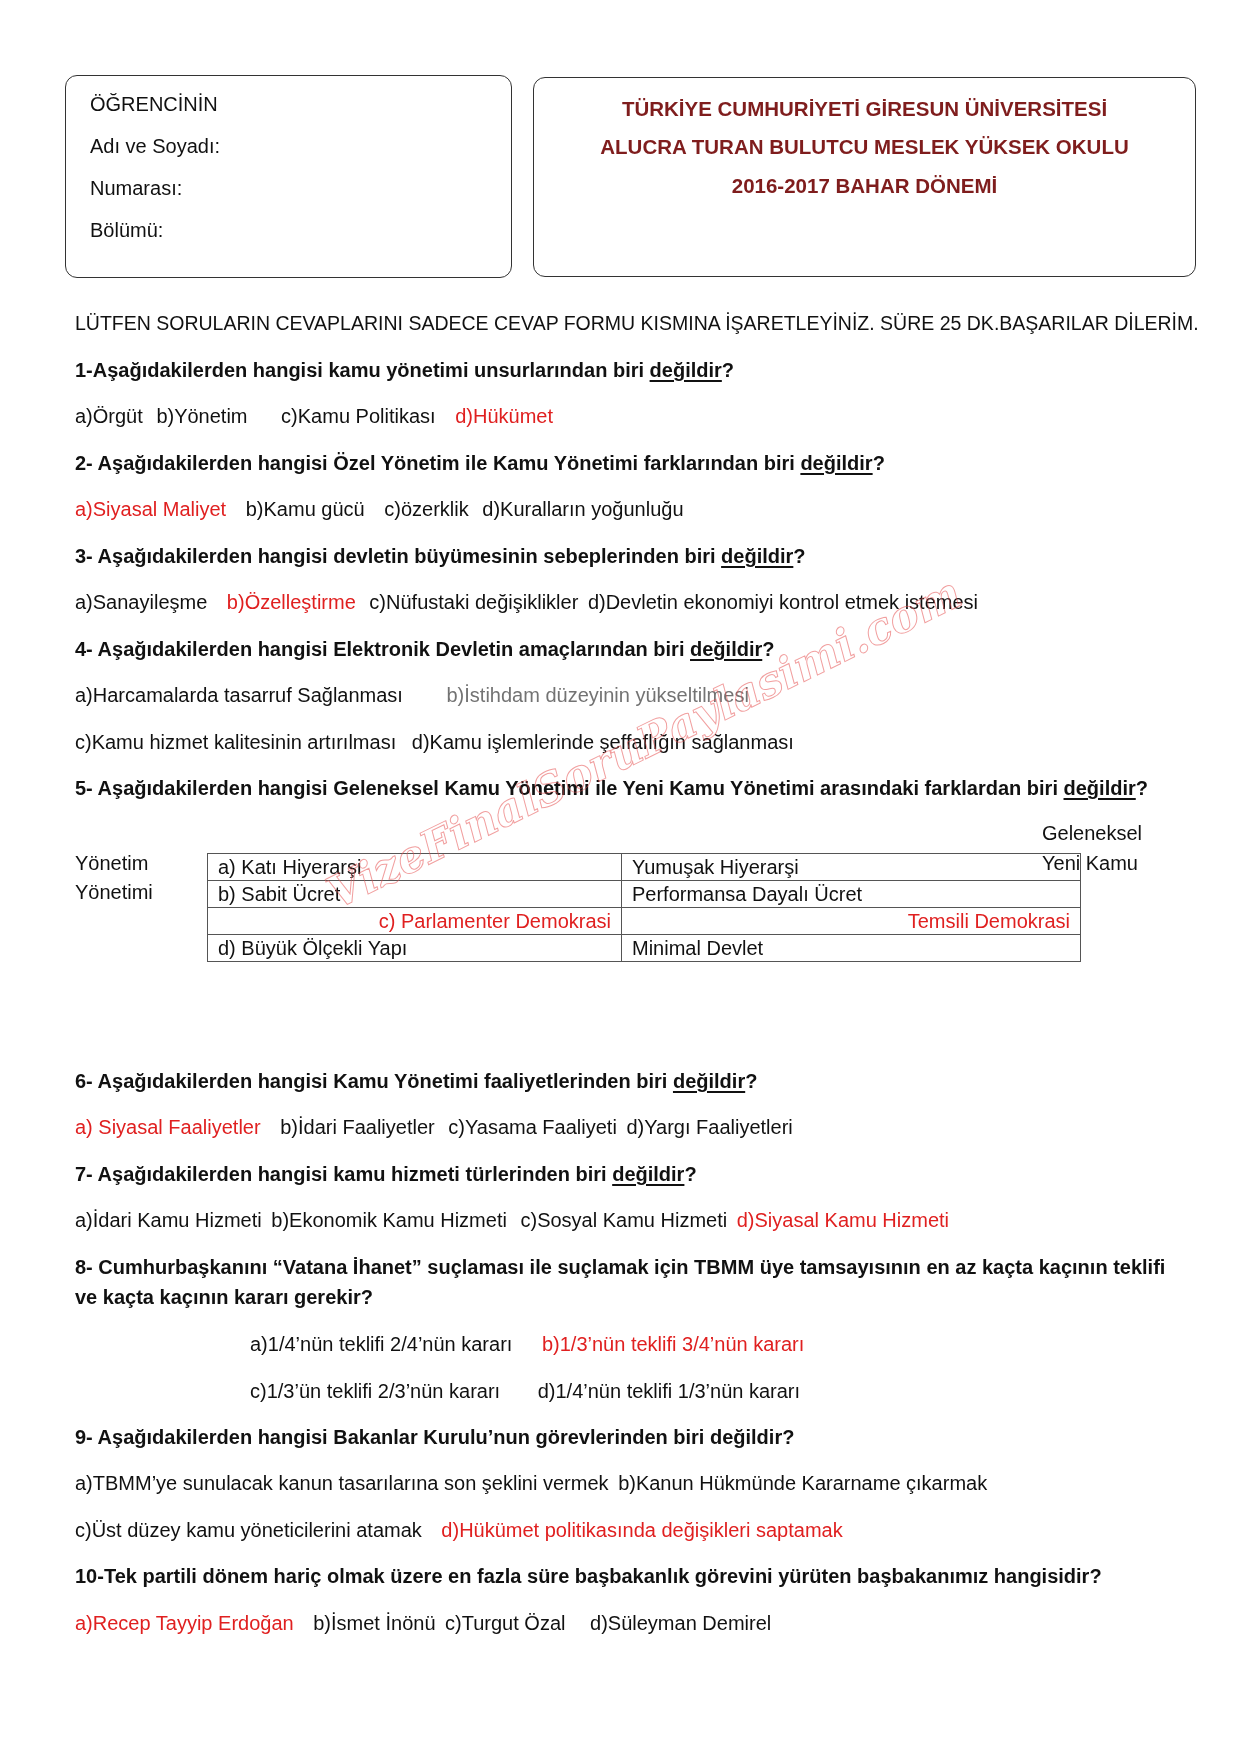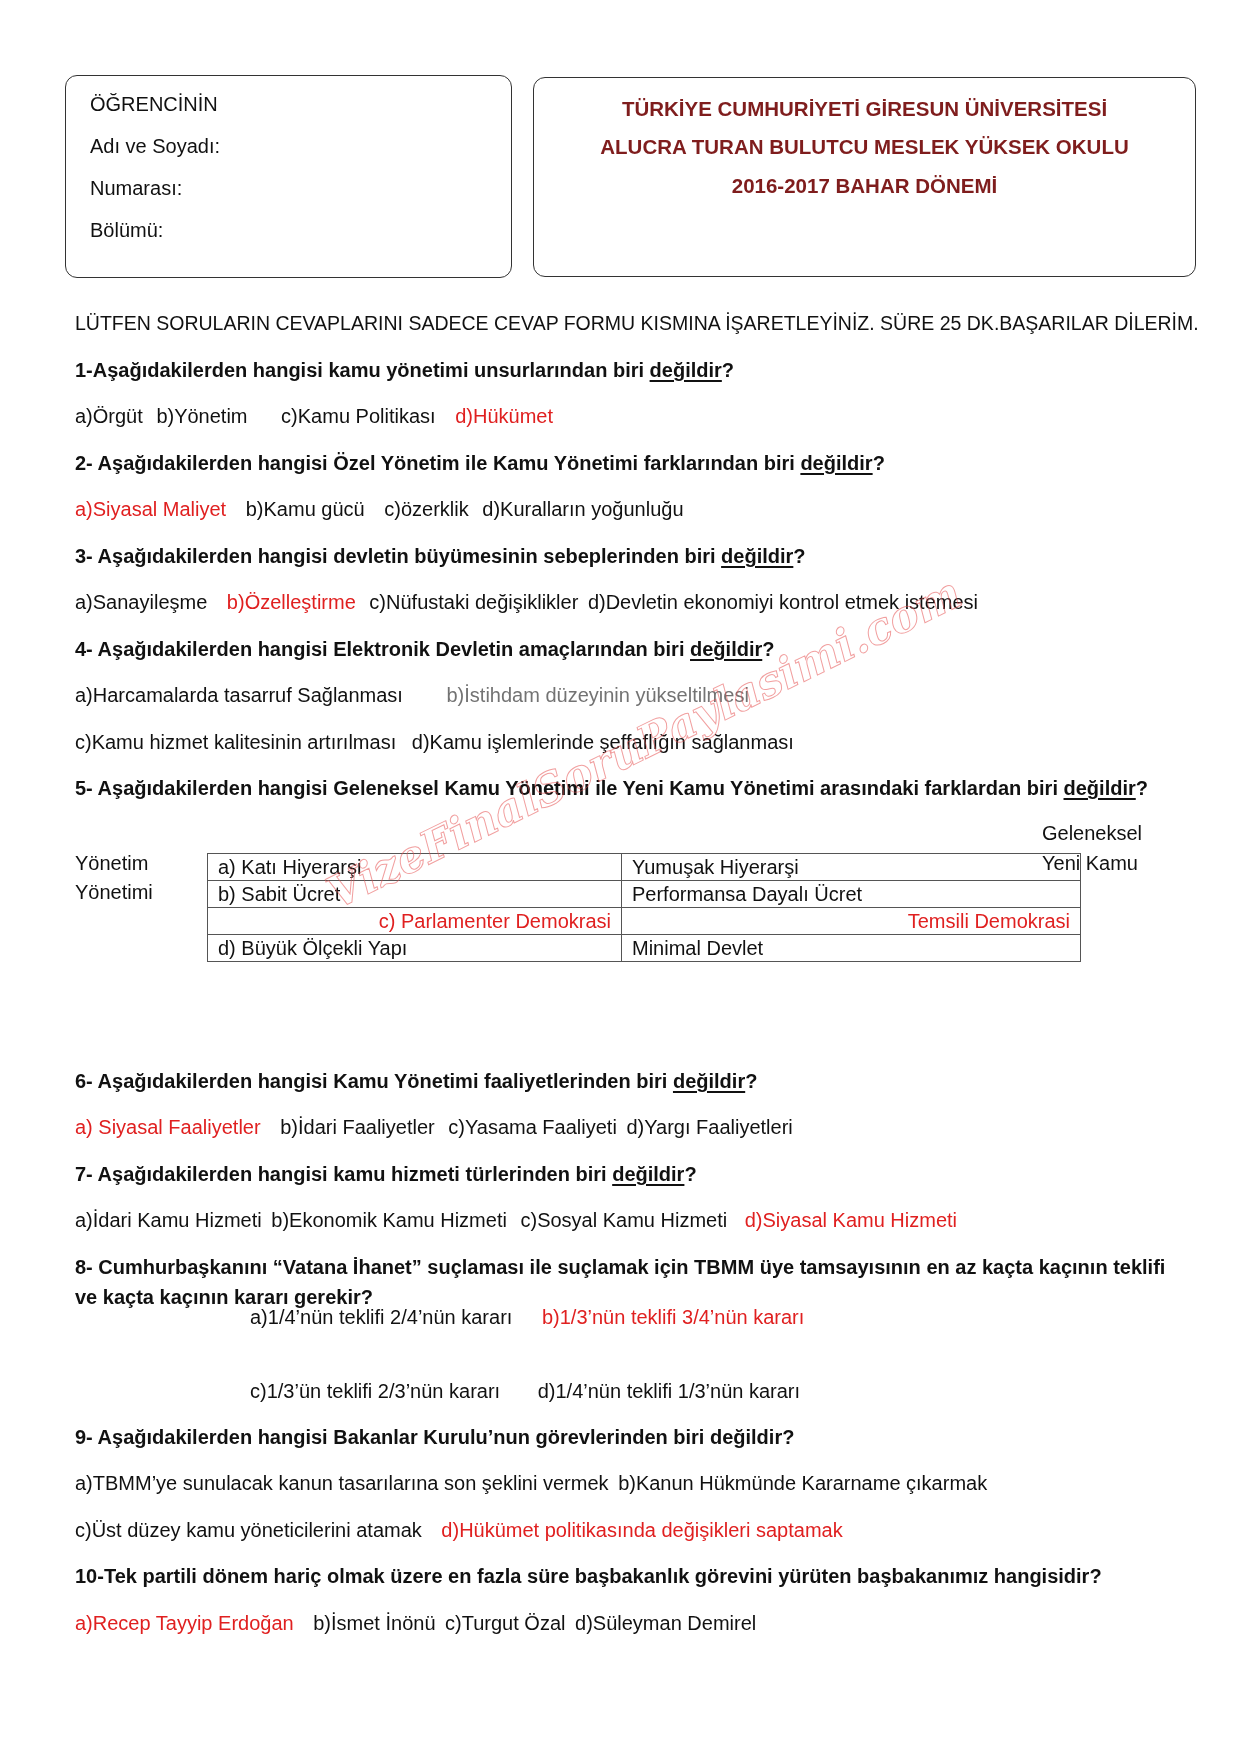--- a/index.html
+++ b/index.html
@@ -143,27 +143,27 @@
   <span class="opt" style="margin-right:4px">c)Yasama Faaliyeti</span>
   <span class="opt">d)Yargı Faaliyetleri</span>
 </div>
 
 <div class="line q" style="top:1163px">
   <span>7- Aşağıdakilerden hangisi kamu hizmeti türlerinden biri </span><span class="u">değildir</span><span>?</span>
 </div>
 <div class="line" style="top:1209px">
   <span class="opt" style="margin-right:4px">a)İdari Kamu Hizmeti</span>
   <span class="opt" style="margin-right:8px">b)Ekonomik Kamu Hizmeti</span>
-  <span class="opt" style="margin-right:12px">c)Sosyal Kamu Hizmeti</span>
+  <span class="opt" style="margin-right:4px">c)Sosyal Kamu Hizmeti</span>
   <span class="opt red" style="color: rgb(224, 32, 32);">d)Siyasal Kamu Hizmeti</span>
 </div>
 
 <div class="line q" style="top:1256px">8- Cumhurbaşkanını “Vatana İhanet” suçlaması ile suçlamak için TBMM üye tamsayısının en az kaçta kaçının teklifi</div>
 <div class="line q" style="top:1286px">ve kaçta kaçının kararı gerekir?</div>
-<div class="line" style="left:250px; top:1306px">
+<div class="line" style="left:250px; top:1333px">
   <span class="opt" style="margin-right:24px">a)1/4’nün teklifi 2/4’nün kararı</span>
   <span class="opt red" style="color: rgb(224, 32, 32);">b)1/3’nün teklifi 3/4’nün kararı</span>
 </div>
 <div class="line" style="left:250px; top:1380px">
   <span class="opt" style="margin-right:32px">c)1/3’ün teklifi 2/3’nün kararı</span>
   <span class="opt">d)1/4’nün teklifi 1/3’nün kararı</span>
 </div>
 
 <div class="line q" style="top:1426px">9- Aşağıdakilerden hangisi Bakanlar Kurulu’nun görevlerinden biri değildir?</div>
 <div class="line" style="top:1472px">
@@ -172,15 +172,15 @@
 </div>
 <div class="line" style="top:1519px">
   <span class="opt" style="margin-right:14px">c)Üst düzey kamu yöneticilerini atamak</span>
   <span class="opt red" style="color: rgb(224, 32, 32);">d)Hükümet politikasında değişikleri saptamak</span>
 </div>
 
 <div class="line q" style="top:1565px">10-Tek partili dönem hariç olmak üzere en fazla süre başbakanlık görevini yürüten başbakanımız hangisidir?</div>
 <div class="line" style="top:1612px">
   <span class="opt red" style="color: rgb(224, 32, 32);">a)Recep Tayyip Erdoğan</span>
   <span class="opt" style="margin-right:4px">b)İsmet İnönü</span>
-  <span class="opt" style="margin-right:4px">c)Turgut Özal</span>
+  <span class="opt" style="margin-right:19px">c)Turgut Özal</span>
   <span class="opt">d)Süleyman Demirel</span>
 </div>
 
 </body></html>

